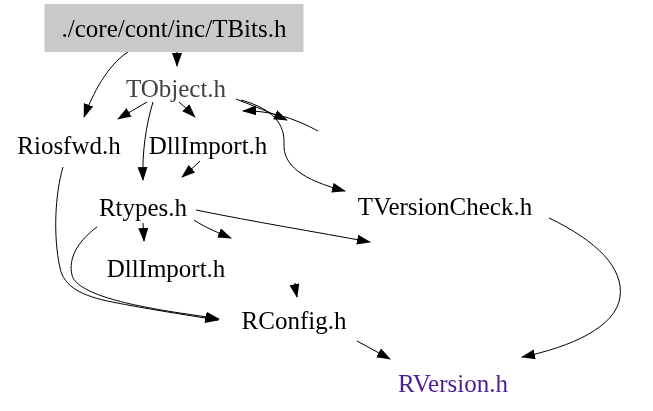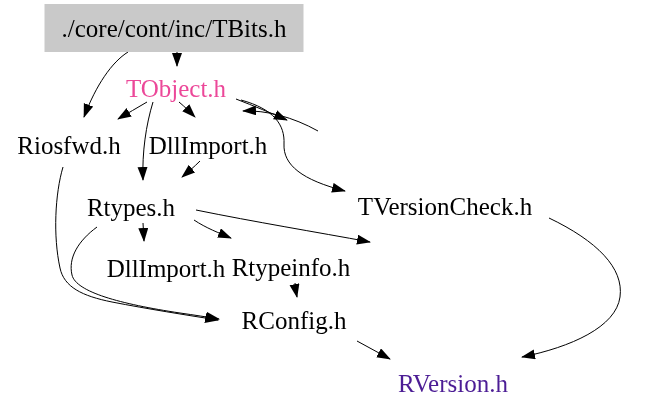--- a/index.html
+++ b/index.html
@@ -57,22 +57,21 @@
       <path class="edge" d="M 194 220 C 206 228, 219 233, 231 238" stroke="#000000" marker-end="url(#arrowhead)"></path>
       <path class="edge" d="M 196 210 C 255 222, 316 232, 370 242" stroke="#000000" marker-end="url(#arrowhead)"></path>
       <path class="edge" d="M 97 227 C 78 241, 68 258, 72 275 C 76 292, 120 304, 180 313 C 194 315, 207 317, 219 319" stroke="#000000" marker-end="url(#arrowhead)"></path>
       <path class="edge" d="M 63 167 C 55 194, 53 236, 60 268 C 64 287, 82 296, 112 302 C 148 309, 186 315, 218 320" stroke="#000000" marker-end="url(#arrowhead)"></path>
       <path class="edge" d="M 295 283 C 296 288, 296 292, 297 297" stroke="#000000" marker-end="url(#arrowhead)"></path>
       <path class="edge" d="M 357 341 C 368 347, 379 353, 390 359" stroke="#000000" marker-end="url(#arrowhead)"></path>
       <path class="edge" d="M 549 218 C 597 241, 624 268, 620 297 C 616 327, 571 347, 522 357" stroke="#000000" marker-end="url(#arrowhead)"></path>
     </svg>
 
 <div class="node highlight" style="left: 174px; top: 28px; color: rgb(0, 0, 0); width: 259px; height: 48px; background: rgb(201, 201, 201);">./core/cont/inc/TBits.h</div>
-    <div class="node" style="left: 176px; top: 88px; color: #ec4899;">TObject.h</div>
+    <div class="node" style="left: 176px; top: 88px; color: #404040;">TObject.h</div>
     <div class="node" style="left: 69px; top: 145px; color: rgb(0, 0, 0);">Riosfwd.h</div>
     <div class="node" style="left: 208px; top: 145px; color: rgb(0, 0, 0);">DllImport.h</div>
-    <div class="node" style="left: 131px; top: 207px; color: rgb(0, 0, 0);">Rtypes.h</div>
+    <div class="node" style="left: 143px; top: 207px; color: rgb(0, 0, 0);">Rtypes.h</div>
     <div class="node" style="left: 445px; top: 206px; color: rgb(0, 0, 0);">TVersionCheck.h</div>
     <div class="node" style="left: 142px; top: 268px; color: rgb(0, 0, 0); margin-left: 24px;">DllImport.h</div>
-    <div class="node" style="left: 291px; top: 267px; color: rgb(0, 0, 0);">Rtypeinfo.h</div>
     <div class="node" style="left: 294px; top: 320px; color: rgb(0, 0, 0);">RConfig.h</div>
     <div class="node" style="left: 453px; top: 383px; color: #4c1d95;">RVersion.h</div>
   </div>
 
 </body></html>

